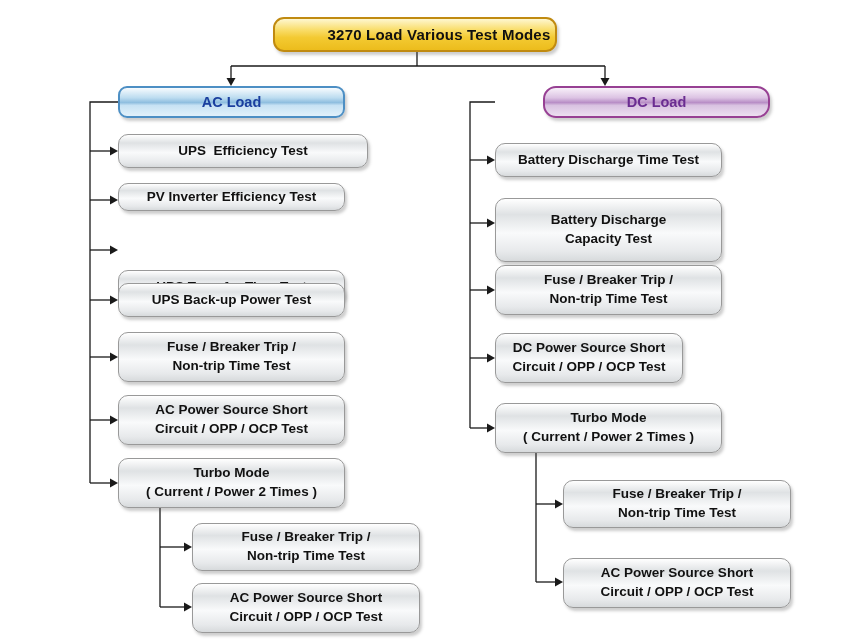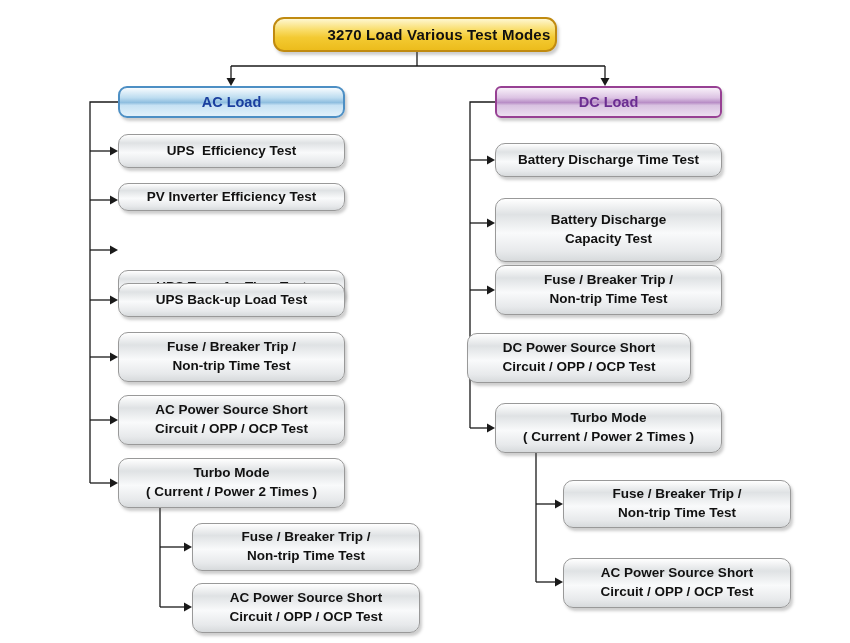--- a/index.html
+++ b/index.html
@@ -33,24 +33,25 @@
   }
   .node-ac-header {
     border: 2px solid var(--ac-border, #4d8fc4);
     border-radius: 9px;
     background: linear-gradient(180deg, #f7fbfe 0%, #bcdcf0 35%, #8fbedf 52%, #c7e2f4 62%, #e2f1fa 100%);
     color: var(--ac-text, #1a3f9e);
     font-size: 14.5px;
   }
   .node-dc-header {
     border: 2px solid var(--dc-border, #974093);
-    border-radius: 6px;
+    border-radius: 13px;
     background: linear-gradient(180deg, #f8f0f9 0%, #dcc3e3 35%, #b88ec6 52%, #d9c2e1 62%, #ecdff0 100%);
     color: var(--dc-text, #6b2d91);
     font-size: 14.5px;
+    margin-left: 48px;
   }
   .node-gray {
     border: 1px solid var(--gray-border, #999999);
     border-radius: 10px;
     background: linear-gradient(180deg, #ffffff 0%, #dfe2e4 25%, #f9fafb 55%, #e7e9eb 85%, #d7dadc 100%);
     font-size: 13.5px;
     line-height: 1.4;
   }
 </style>
 </head>
@@ -115,44 +116,44 @@
         <polygon points="555,499.5 555,508.5 563,504"></polygon>
       <path d="M536,582 H555"></path>
         <polygon points="555,577.5 555,586.5 563,582"></polygon>
     </g>
   </svg>
 
   <div class="node node-root" style="left:273px; top:17px; width:284px; height:35px;padding-left:48px;">3270 Load Various Test Modes</div>
 
   <div class="node node-ac-header" style="left:118px; top:86px; width:227px; height:32px;">AC Load</div>
 
-  <div class="node node-gray" style="left:118px; top:134px; width:227px; height:34px;">UPS  Efficiency Test</div>
+  <div class="node node-gray" style="left:118px; top:134px; width:250px; height:34px;">UPS  Efficiency Test</div>
   <div class="node node-gray" style="left:118px; top:183px; width:227px; height:28px;">PV Inverter Efficiency Test</div>
   <div class="node node-gray" style="left:118px; top:233px; width:227px; height:34px;margin-top:37px;">UPS Transfer Time Test</div>
-  <div class="node node-gray" style="left:118px; top:283px; width:227px; height:34px;">UPS Back-up Load Test</div>
+  <div class="node node-gray" style="left:118px; top:283px; width:227px; height:34px;">UPS Back-up Power Test</div>
   <div class="node node-gray" style="left:118px; top:332px; width:227px; height:50px;">Fuse / Breaker Trip /
 Non-trip Time Test</div>
   <div class="node node-gray" style="left:118px; top:395px; width:227px; height:50px;">AC Power Source Short
 Circuit / OPP / OCP Test</div>
   <div class="node node-gray" style="left:118px; top:458px; width:227px; height:50px;">Turbo Mode
 ( Current / Power 2 Times )</div>
 
   <div class="node node-gray" style="left:192px; top:523px; width:228px; height:48px;">Fuse / Breaker Trip /
 Non-trip Time Test</div>
   <div class="node node-gray" style="left:192px; top:583px; width:228px; height:50px;">AC Power Source Short
 Circuit / OPP / OCP Test</div>
 
   <div class="node node-dc-header" style="left:495px; top:86px; width:227px; height:32px;">DC Load</div>
 
   <div class="node node-gray" style="left:495px; top:143px; width:227px; height:34px;">Battery Discharge Time Test</div>
   <div class="node node-gray" style="left:495px; top:198px; width:227px; height:64px;">Battery Discharge
 Capacity Test</div>
   <div class="node node-gray" style="left:495px; top:265px; width:227px; height:50px;">Fuse / Breaker Trip /
 Non-trip Time Test</div>
-  <div class="node node-gray" style="left:467px; top:333px; width:224px; height:50px;">DC Power Source Short
+  <div class="node node-gray" style="left:495px; top:333px; width:188px; height:50px;">DC Power Source Short
 Circuit / OPP / OCP Test</div>
   <div class="node node-gray" style="left:495px; top:403px; width:227px; height:50px;">Turbo Mode
 ( Current / Power 2 Times )</div>
 
   <div class="node node-gray" style="left:563px; top:480px; width:228px; height:48px;">Fuse / Breaker Trip /
 Non-trip Time Test</div>
   <div class="node node-gray" style="left:563px; top:558px; width:228px; height:50px;">AC Power Source Short
 Circuit / OPP / OCP Test</div>
 
 </div>

